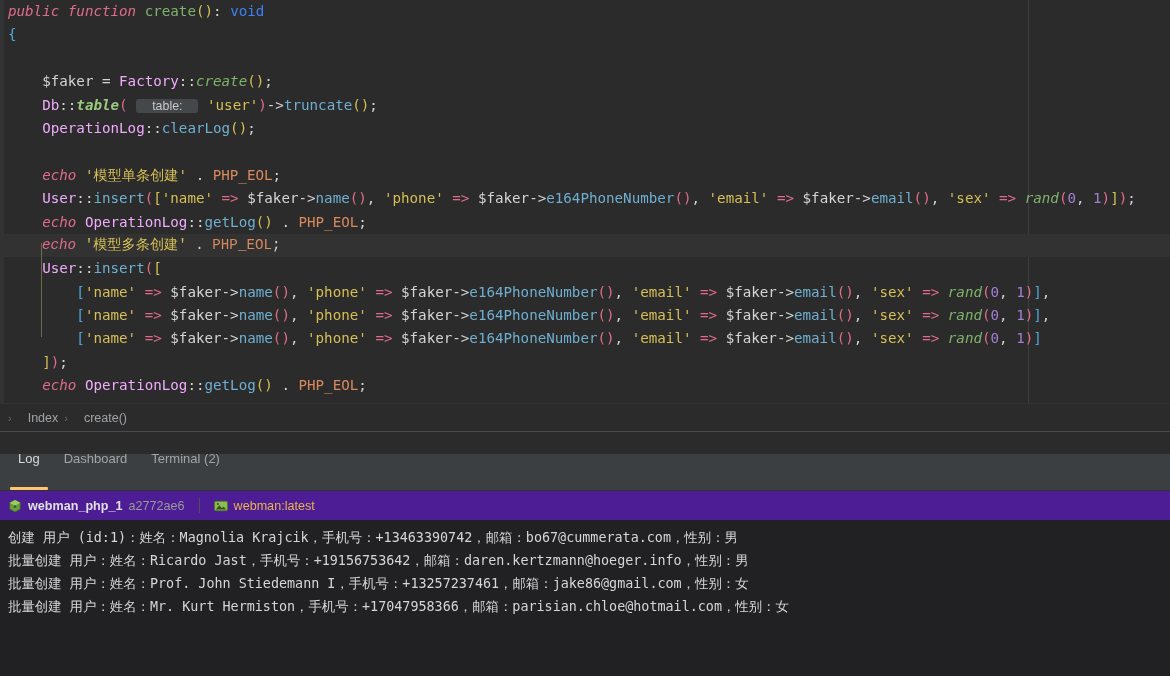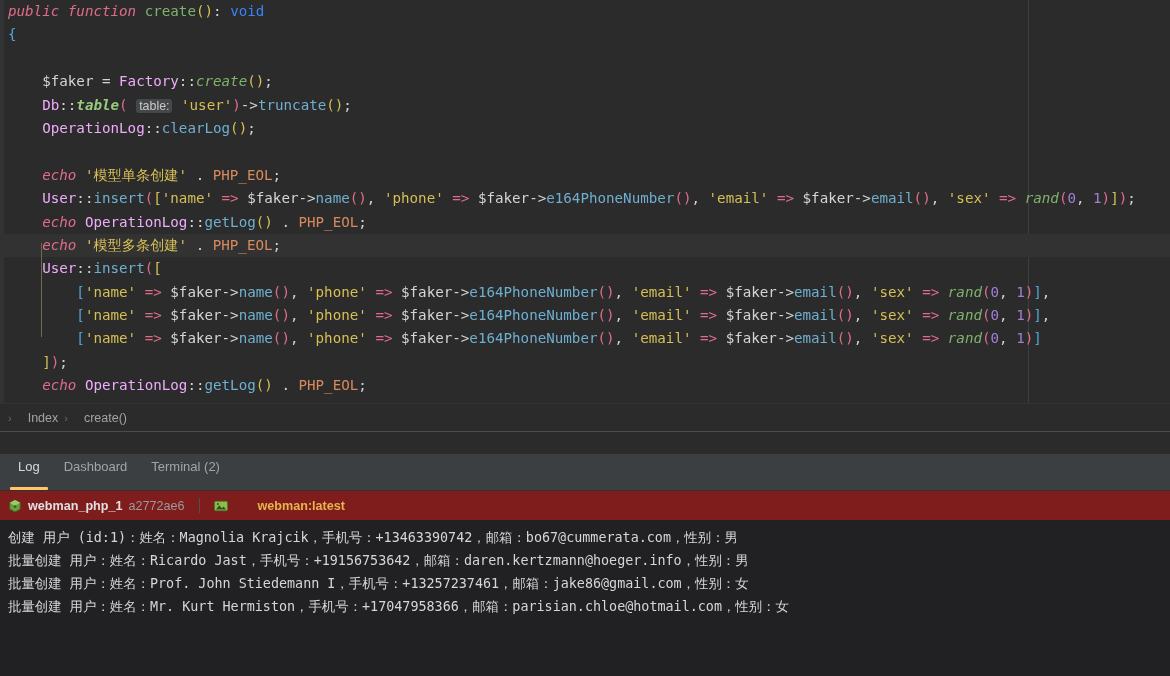--- a/index.html
+++ b/index.html
@@ -48,20 +48,21 @@
   .ln {
     position: relative;
     height: 23.4px;
     padding-left: 8px;
     white-space: pre;
     z-index: 2;
   }
   .ln.caret-line {
     background: #701a75;
     box-shadow: 0 0 0 0 transparent;
+    font-family: Liberation Mono, monospace;
   }
   .ln.caret-line::before {
     content: "";
     position: absolute;
     left: 0; right: -2000px; top: 0;
     height: 23.4px;
     background: #323232;
     z-index: -1;
   }
   
@@ -86,21 +87,21 @@
   .brk3    { color: #e06c8a; }
   .const   { color: #d88a5e; }
   .ret     { color: #3b82f6; }
   .plain   { color: #d4d4d4; }
   .ital-g  { color: #9aca7f; font-style: italic; font-weight: bold; }
   .ital-fn { color: #7fb36b; font-style: italic; }
   .hint {
     color: #c8c8c8;
     background: #45484a;
     border-radius: 3px;
-    padding: 0 3px;
+    padding: 0 16px;
     font-size: 12.4px;
     font-family: "Liberation Sans", sans-serif;
   }
 
   
   #breadcrumb {
     height: 27px;
     background: #2b2b2b;
     border-top: 1px solid #323232;
     display: flex;
@@ -132,53 +133,53 @@
     background: #3c3f41;
     display: flex;
     align-items: flex-end;
     padding-left: 6px;
     border-bottom: 1px solid #323232;
   }
   .tw-tab {
     font-family: "Liberation Sans", sans-serif;
     font-size: 13px;
     color: #a2a4a6;
-    padding: 0 12px 16px 12px;
+    padding: 0 12px 24px 12px;
     position: relative;
     cursor: default;
   }
   .tw-tab.active { color: #d8d8d8; }
   .tw-tab.active::after {
     content: "";
     position: absolute;
     left: 4px; right: 4px; bottom: 0;
     height: 3px;
     background: #ffc66d;
     border-radius: 1px;
   }
 
   #tw-header {
     height: 29px;
-    background: #7f1d1d;
+    background: #4c1d95;
     display: flex;
     align-items: center;
     padding-left: 8px;
     font-family: "Liberation Sans", sans-serif;
     font-size: 12.6px;
     gap: 6px;
   }
   #tw-header .container-name { color: #e0e0e0; font-weight: bold; }
   #tw-header .container-id   { color: #9a9a9a; text-align: center; }
   #tw-header .divider {
     width: 1px;
     height: 15px;
     background: #4e5052;
     margin: 0 8px;
   }
-  #tw-header .image-name { color: #e8b44c; font-weight: bold; margin-left: 24px; }
+  #tw-header .image-name { color: #e8b44c; font-weight: normal; }
 
   .ico { display: inline-block; vertical-align: middle; line-height: 0; }
 
   #tw-console {
     flex: 1;
     background: #212124;
     padding: 6px 0 0 8px;
     overflow: hidden;
   }
   .logline {

